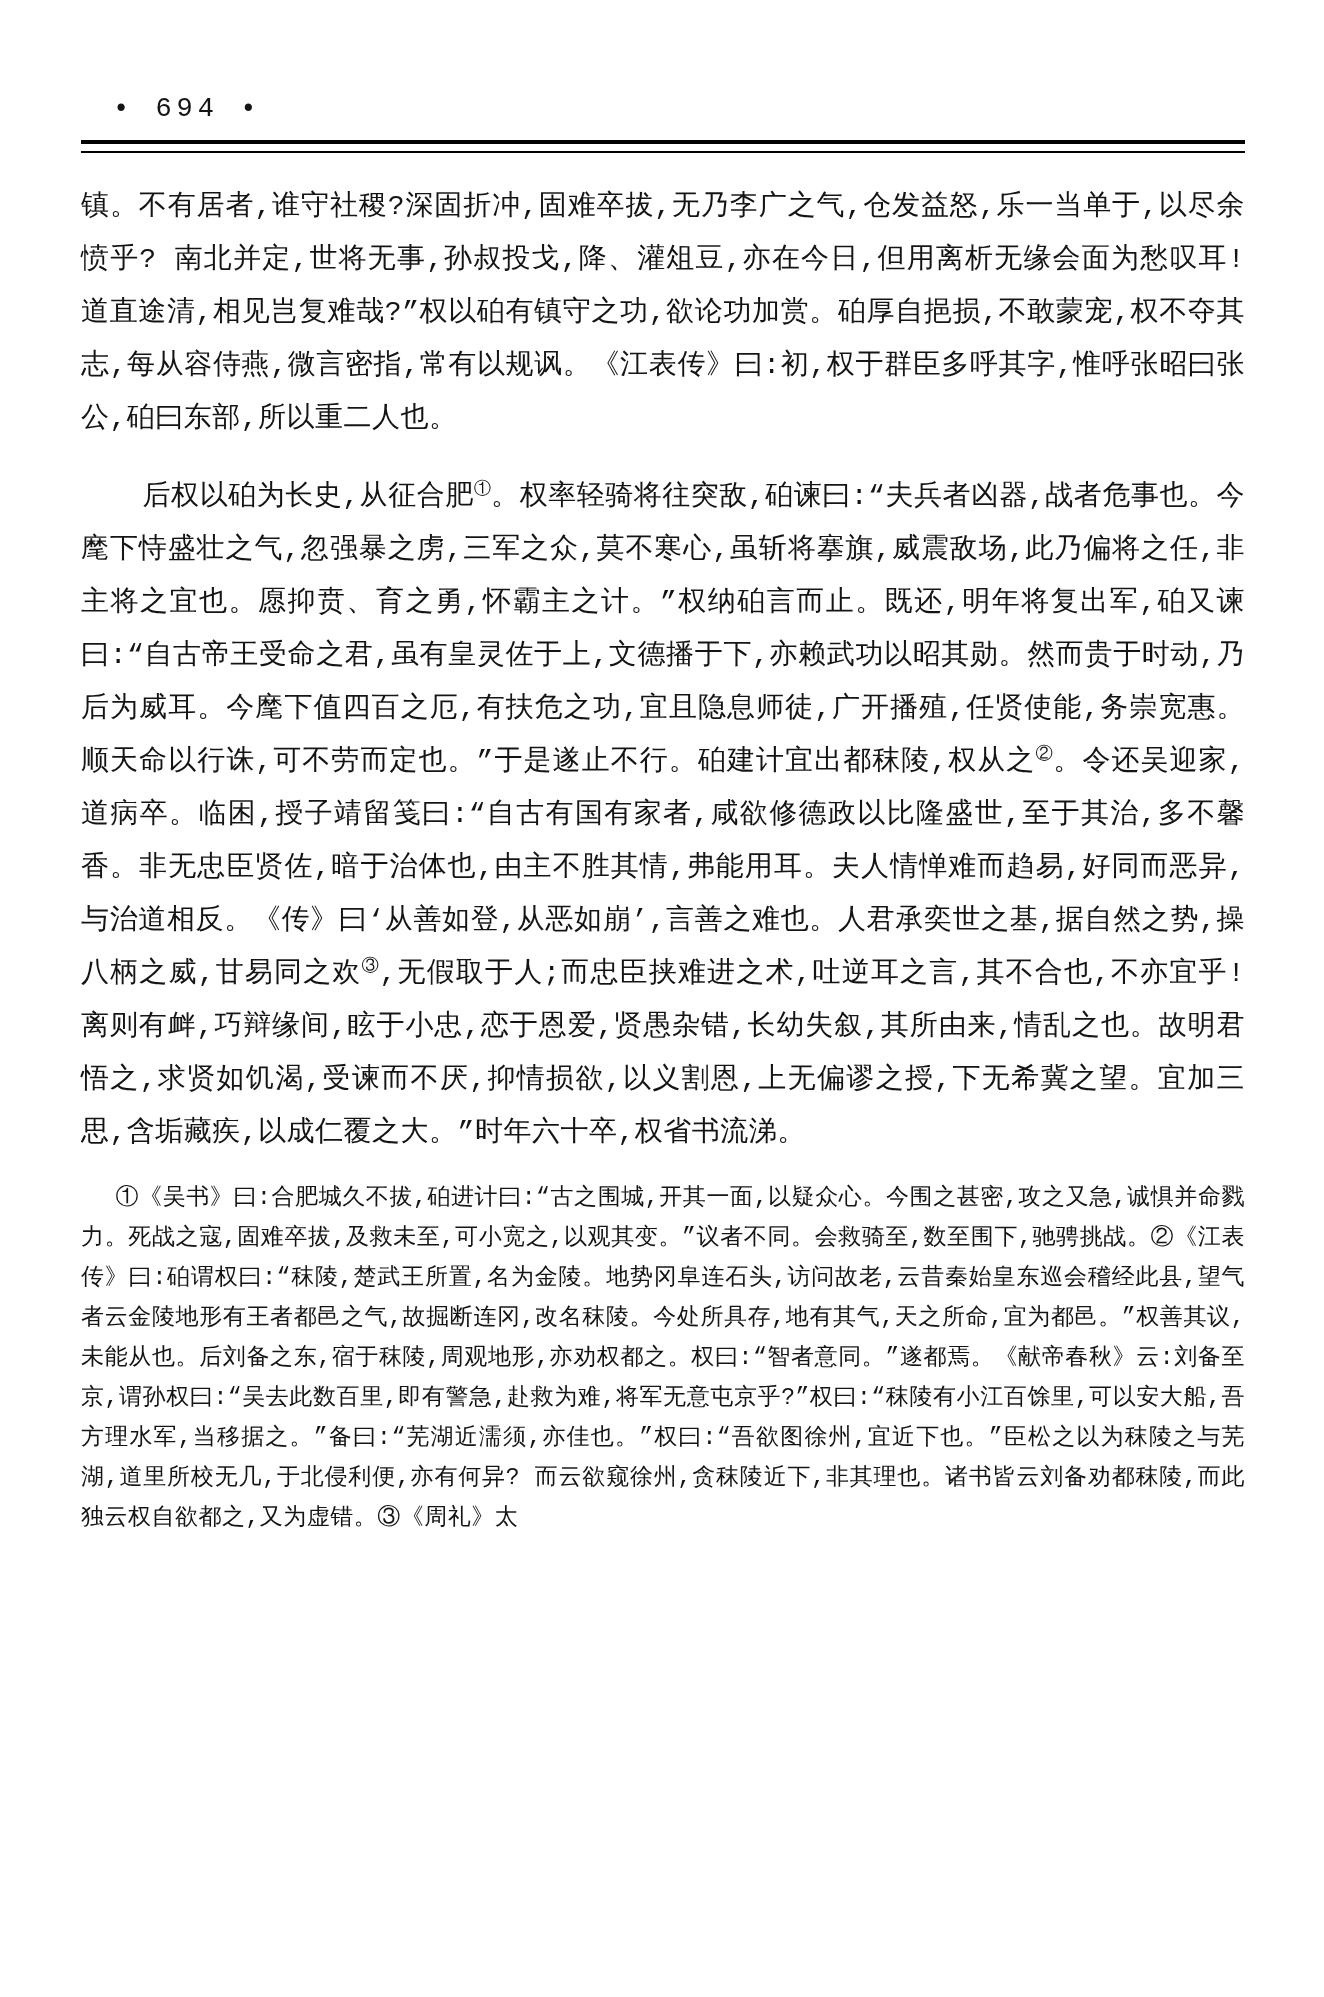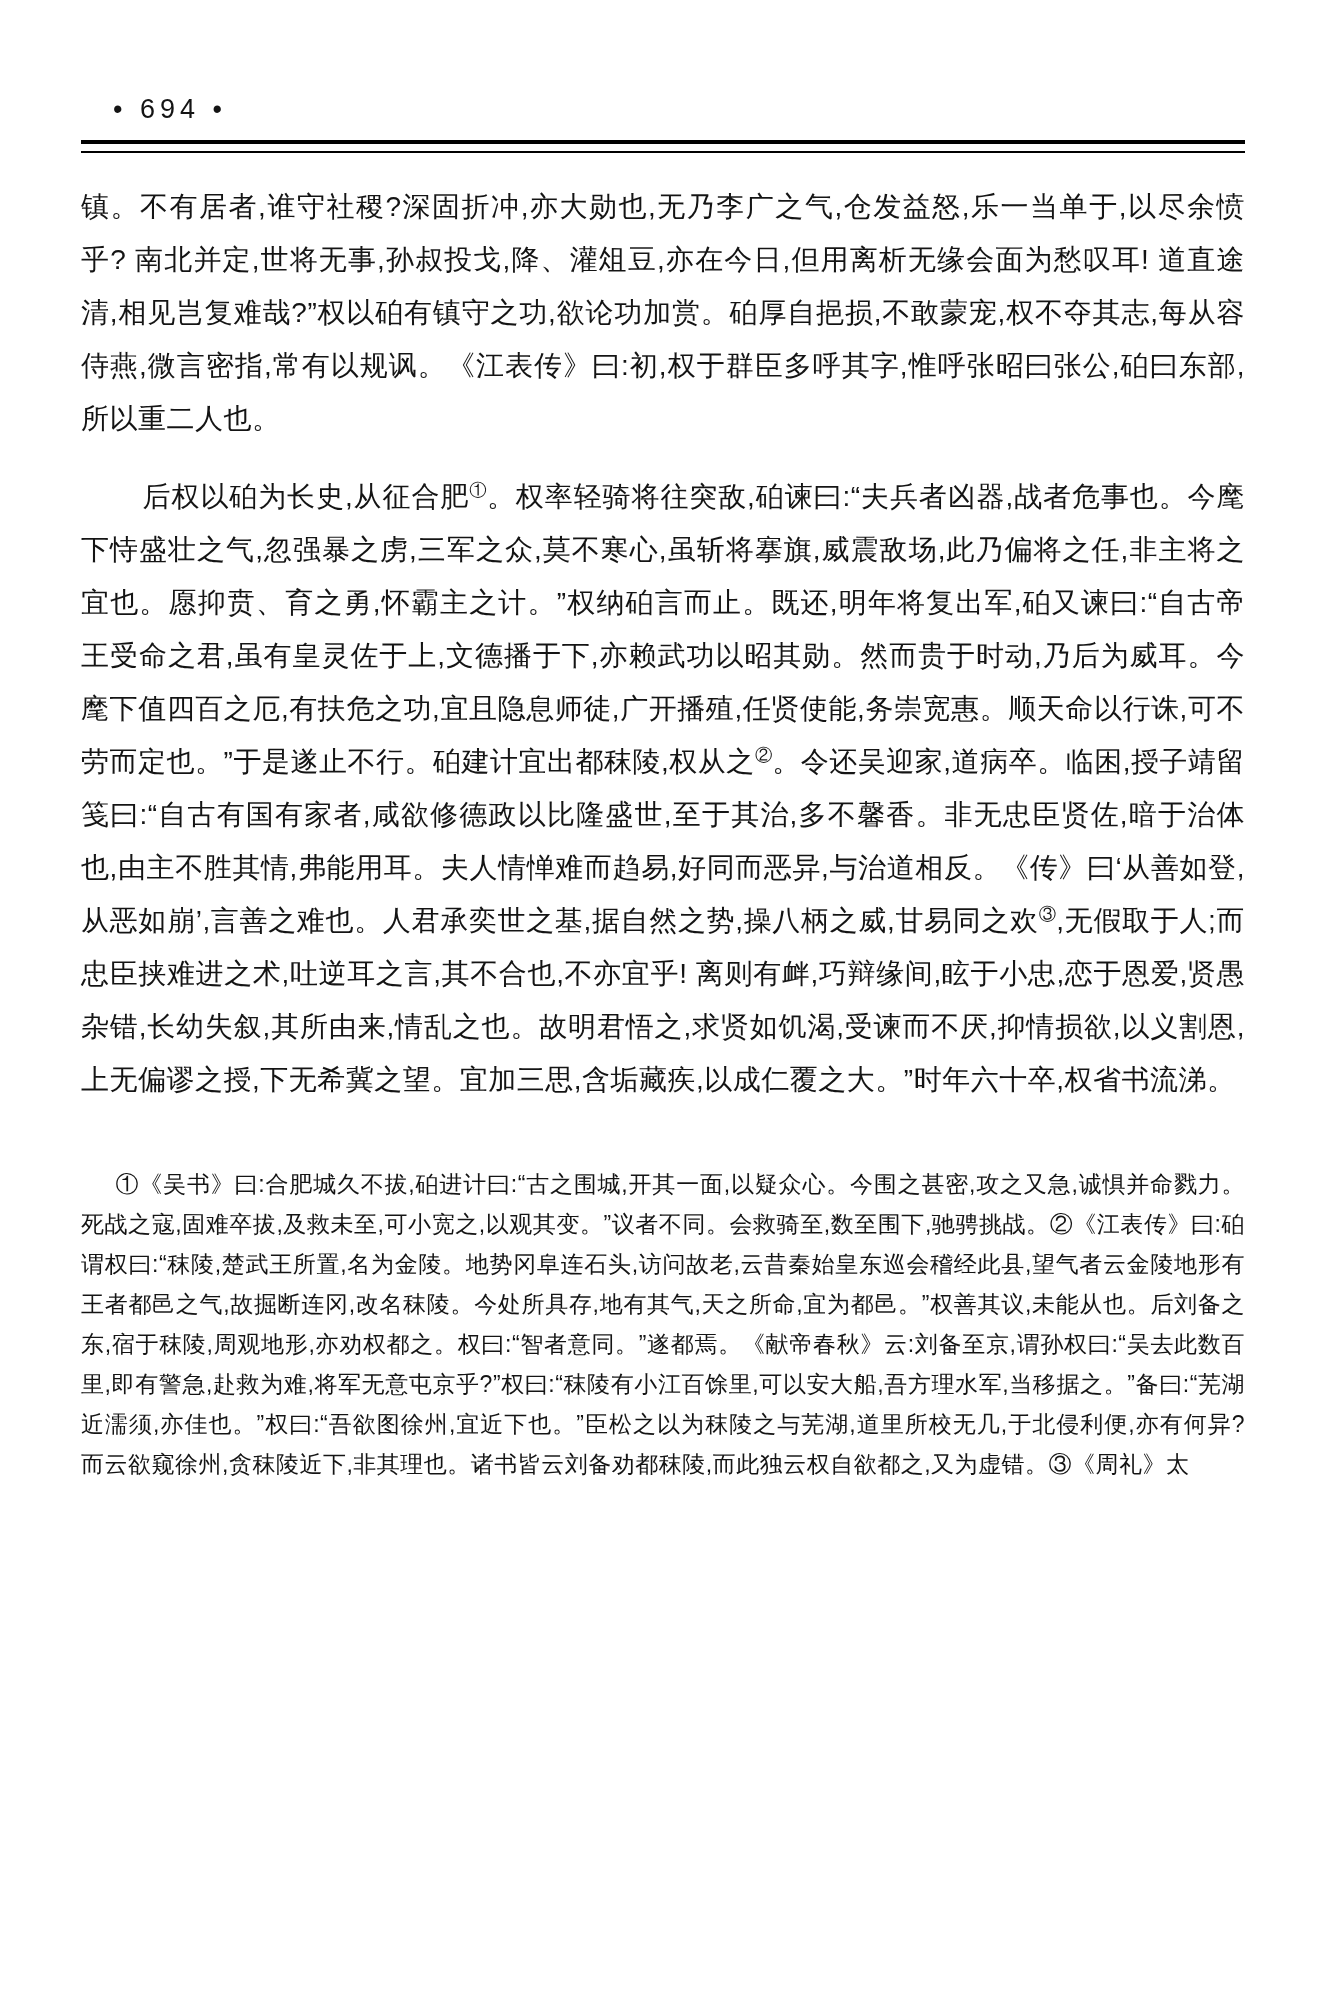--- a/index.html
+++ b/index.html
@@ -8,21 +8,21 @@
     background: #ffffff;
   }
   .page {
     position: relative;
     width: 1324px;
     height: 1997px;
     box-sizing: border-box;
     padding: 92px 79px 0 81px;
     background: #ffffff;
     color: #141414;
-    font-family: Liberation Sans, sans-serif;
+    font-family: Liberation Mono, monospace;
     overflow: hidden;
   }
   .header {
     position: relative;
     height: 42px;
   }
   .page-num {
     position: absolute;
     left: 32px;
     top: 2px;
@@ -64,39 +64,39 @@
     margin-top: 25px;
     text-indent: 2.2em;
   }
   .fn-ref {
     font-size: 0.62em;
     vertical-align: super;
     line-height: 0;
     letter-spacing: 0;
   }
   .footnotes {
-    margin-top: 58px;
+    margin-top: 19px;
     font-size: 23px;
     line-height: 40px;
     text-align: justify;
     text-indent: 1.5em;
     letter-spacing: 0.5px;
   }
 </style>
 </head>
 <body>
 
 <div class="page">
 
   <div class="header">
     <span class="page-num">• 694 •</span>
   </div>
 
   <div class="rule"></div>
 
   <div class="body-text">
-    <p class="para para-cont">镇。不有居者,谁守社稷?深固折冲,亦大勋也,无乃李广之气,仓发益怒,乐一当单于,以尽余愤乎? 南北并定,世将无事,孙叔投戈,降、灌俎豆,亦在今日,但用离析无缘会面为愁叹耳! 道直途清,相见岂复难哉?”权以砶有镇守之功,欲论功加赏。砶厚自挹损,不敢蒙宠,权不夺其志,每从容侍燕,微言密指,常有以规讽。《江表传》曰:初,权于群臣多呼其字,惟呼张昭曰张公,砶曰东部,所以重二人也。</p>
+    <p class="para para-cont">镇。不有居者,谁守社稷?深固折冲,固难卒拔,无乃李广之气,仓发益怒,乐一当单于,以尽余愤乎? 南北并定,世将无事,孙叔投戈,降、灌俎豆,亦在今日,但用离析无缘会面为愁叹耳! 道直途清,相见岂复难哉?”权以砶有镇守之功,欲论功加赏。砶厚自挹损,不敢蒙宠,权不夺其志,每从容侍燕,微言密指,常有以规讽。《江表传》曰:初,权于群臣多呼其字,惟呼张昭曰张公,砶曰东部,所以重二人也。</p>
     <p class="para para-indent">后权以砶为长史,从征合肥<sup class="fn-ref">①</sup>。权率轻骑将往突敌,砶谏曰:“夫兵者凶器,战者危事也。今麾下恃盛壮之气,忽强暴之虏,三军之众,莫不寒心,虽斩将搴旗,威震敌场,此乃偏将之任,非主将之宜也。愿抑贲、育之勇,怀霸主之计。”权纳砶言而止。既还,明年将复出军,砶又谏曰:“自古帝王受命之君,虽有皇灵佐于上,文德播于下,亦赖武功以昭其勋。然而贵于时动,乃后为威耳。今麾下值四百之厄,有扶危之功,宜且隐息师徒,广开播殖,任贤使能,务崇宽惠。顺天命以行诛,可不劳而定也。”于是遂止不行。砶建计宜出都秣陵,权从之<sup class="fn-ref">②</sup>。令还吴迎家,道病卒。临困,授子靖留笺曰:“自古有国有家者,咸欲修德政以比隆盛世,至于其治,多不馨香。非无忠臣贤佐,暗于治体也,由主不胜其情,弗能用耳。夫人情惮难而趋易,好同而恶异,与治道相反。《传》曰‘从善如登,从恶如崩’,言善之难也。人君承奕世之基,据自然之势,操八柄之威,甘易同之欢<sup class="fn-ref">③</sup>,无假取于人;而忠臣挟难进之术,吐逆耳之言,其不合也,不亦宜乎! 离则有衅,巧辩缘间,眩于小忠,恋于恩爱,贤愚杂错,长幼失叙,其所由来,情乱之也。故明君悟之,求贤如饥渴,受谏而不厌,抑情损欲,以义割恩,上无偏谬之授,下无希冀之望。宜加三思,含垢藏疾,以成仁覆之大。”时年六十卒,权省书流涕。</p>
   </div>
 
   <div class="footnotes">①《吴书》曰:合肥城久不拔,砶进计曰:“古之围城,开其一面,以疑众心。今围之甚密,攻之又急,诚惧并命戮力。死战之寇,固难卒拔,及救未至,可小宽之,以观其变。”议者不同。会救骑至,数至围下,驰骋挑战。②《江表传》曰:砶谓权曰:“秣陵,楚武王所置,名为金陵。地势冈阜连石头,访问故老,云昔秦始皇东巡会稽经此县,望气者云金陵地形有王者都邑之气,故掘断连冈,改名秣陵。今处所具存,地有其气,天之所命,宜为都邑。”权善其议,未能从也。后刘备之东,宿于秣陵,周观地形,亦劝权都之。权曰:“智者意同。”遂都焉。《献帝春秋》云:刘备至京,谓孙权曰:“吴去此数百里,即有警急,赴救为难,将军无意屯京乎?”权曰:“秣陵有小江百馀里,可以安大船,吾方理水军,当移据之。”备曰:“芜湖近濡须,亦佳也。”权曰:“吾欲图徐州,宜近下也。”臣松之以为秣陵之与芜湖,道里所校无几,于北侵利便,亦有何异? 而云欲窥徐州,贪秣陵近下,非其理也。诸书皆云刘备劝都秣陵,而此独云权自欲都之,又为虚错。③《周礼》太</div>
 
 </div>
 
 </body></html>

